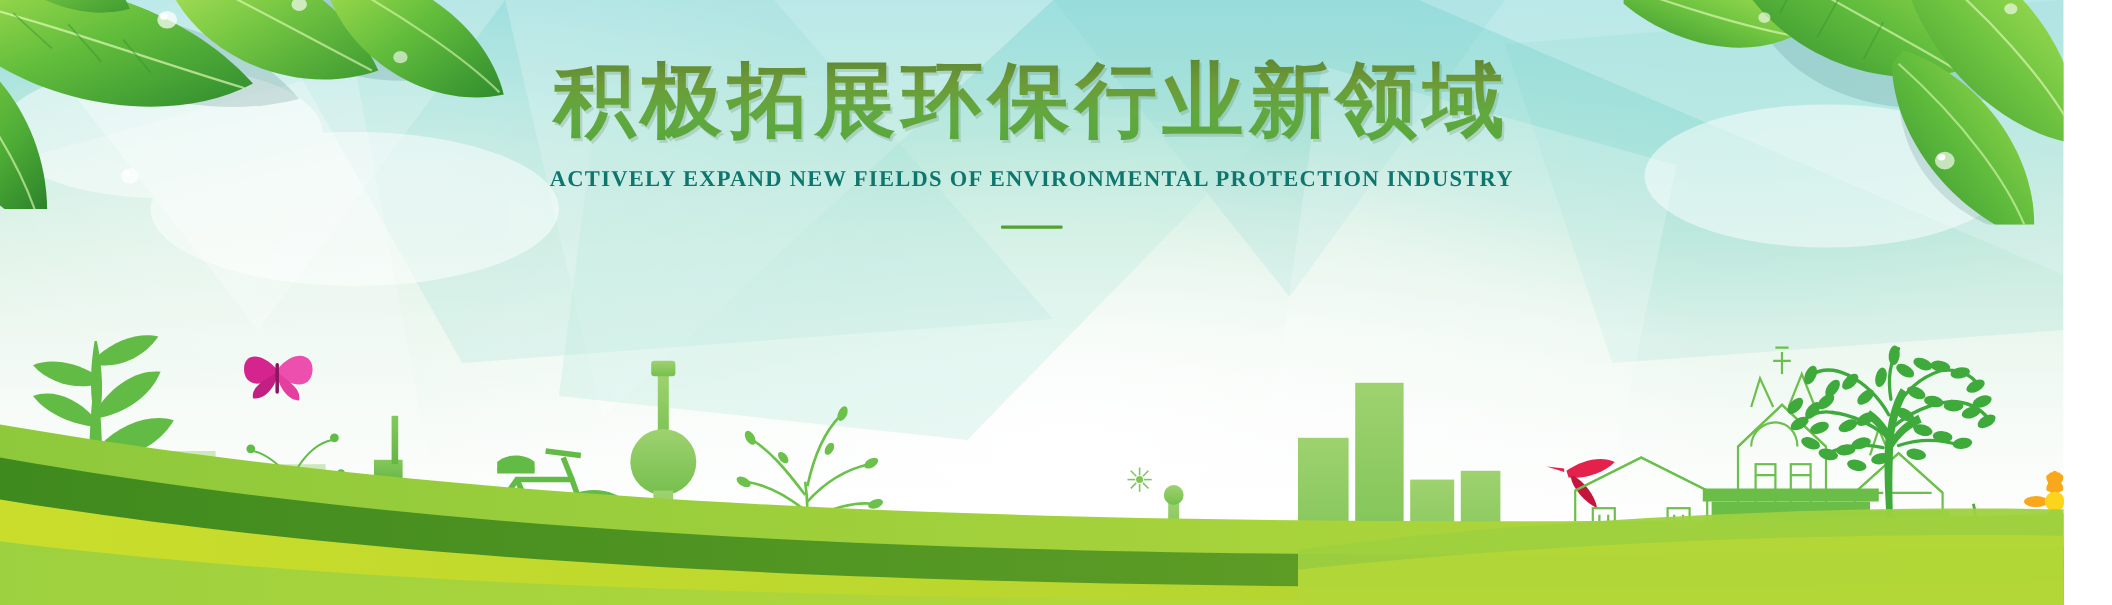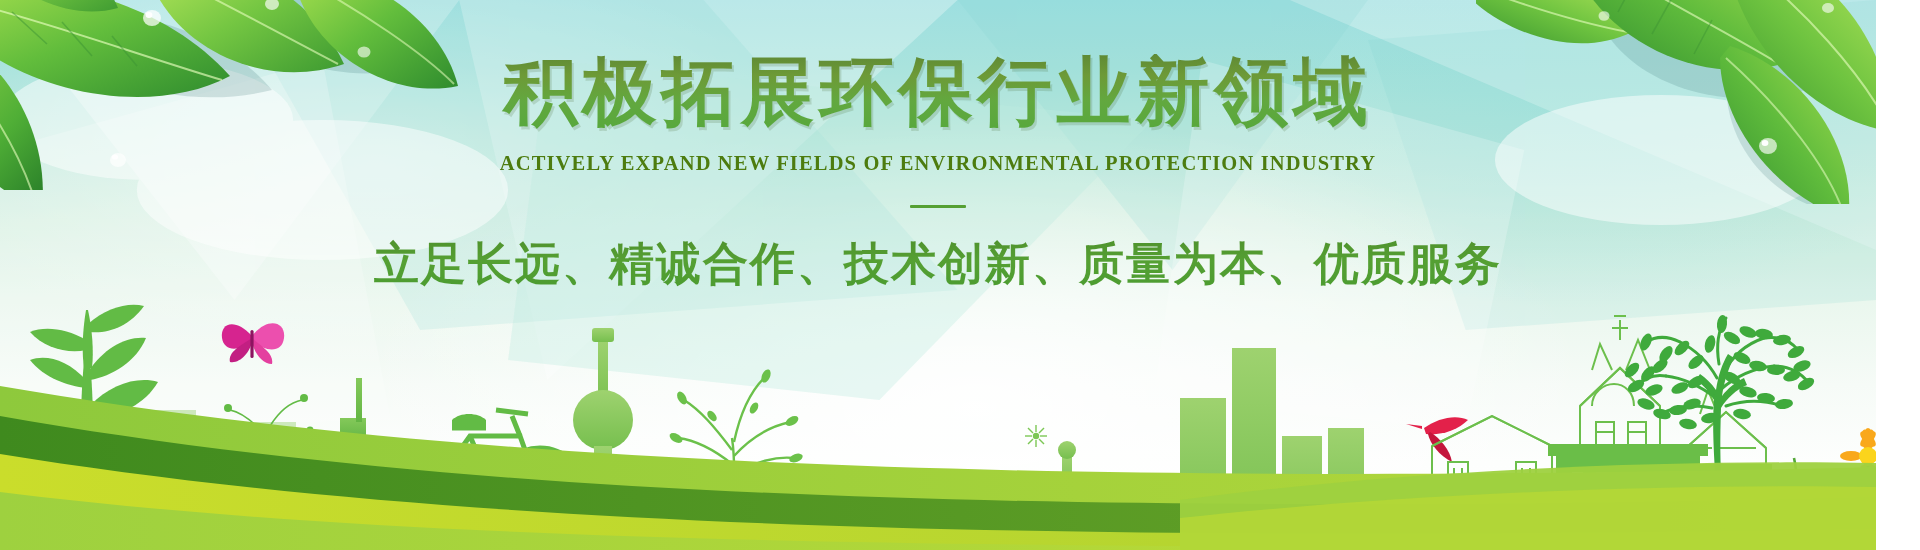--- a/index.html
+++ b/index.html
@@ -71,21 +71,21 @@
     transform:translate(2px,3px);
     z-index:-1;white-space:nowrap;
   }
   .title-wrap{position:relative;display:block;}
 
   .sub-en{
     font-family:"Liberation Serif",serif;
     font-weight:bold;
     font-size:20.5px;
     letter-spacing:1.15px;
-    color:#4d7c0f;
+    color:#0f766e;
     margin:21px 0 0 0;
     white-space:nowrap;
   }
   .divider{
     width:56px;height:3px;
     background:#55a033;
     margin:30px auto 0 auto;
     border-radius:1px;
   }
   .slogan{
@@ -236,21 +236,20 @@
     </svg>
   </div>
 
   <div class="textblock">
     <span class="title-wrap">
       <span class="main-title-shadow">积极拓展环保行业新领域</span>
       <h1 class="main-title">积极拓展环保行业新领域</h1>
     </span>
     <p class="sub-en">ACTIVELY EXPAND NEW FIELDS OF ENVIRONMENTAL PROTECTION INDUSTRY</p>
     <div class="divider"></div>
-    <p class="slogan">立足长远、精诚合作、技术创新、质量为本、优质服务</p>
   </div>
 
   <div class="scenery">
     <svg viewBox="0 0 1920 300" preserveAspectRatio="none">
       <defs>
         <linearGradient id="cityG" x1="0" y1="0" x2="0" y2="1">
           <stop offset="0%" stop-color="#84c95a"></stop>
           <stop offset="100%" stop-color="#63b544"></stop>
         </linearGradient>
         <linearGradient id="cityG2" x1="0" y1="0" x2="0" y2="1">

